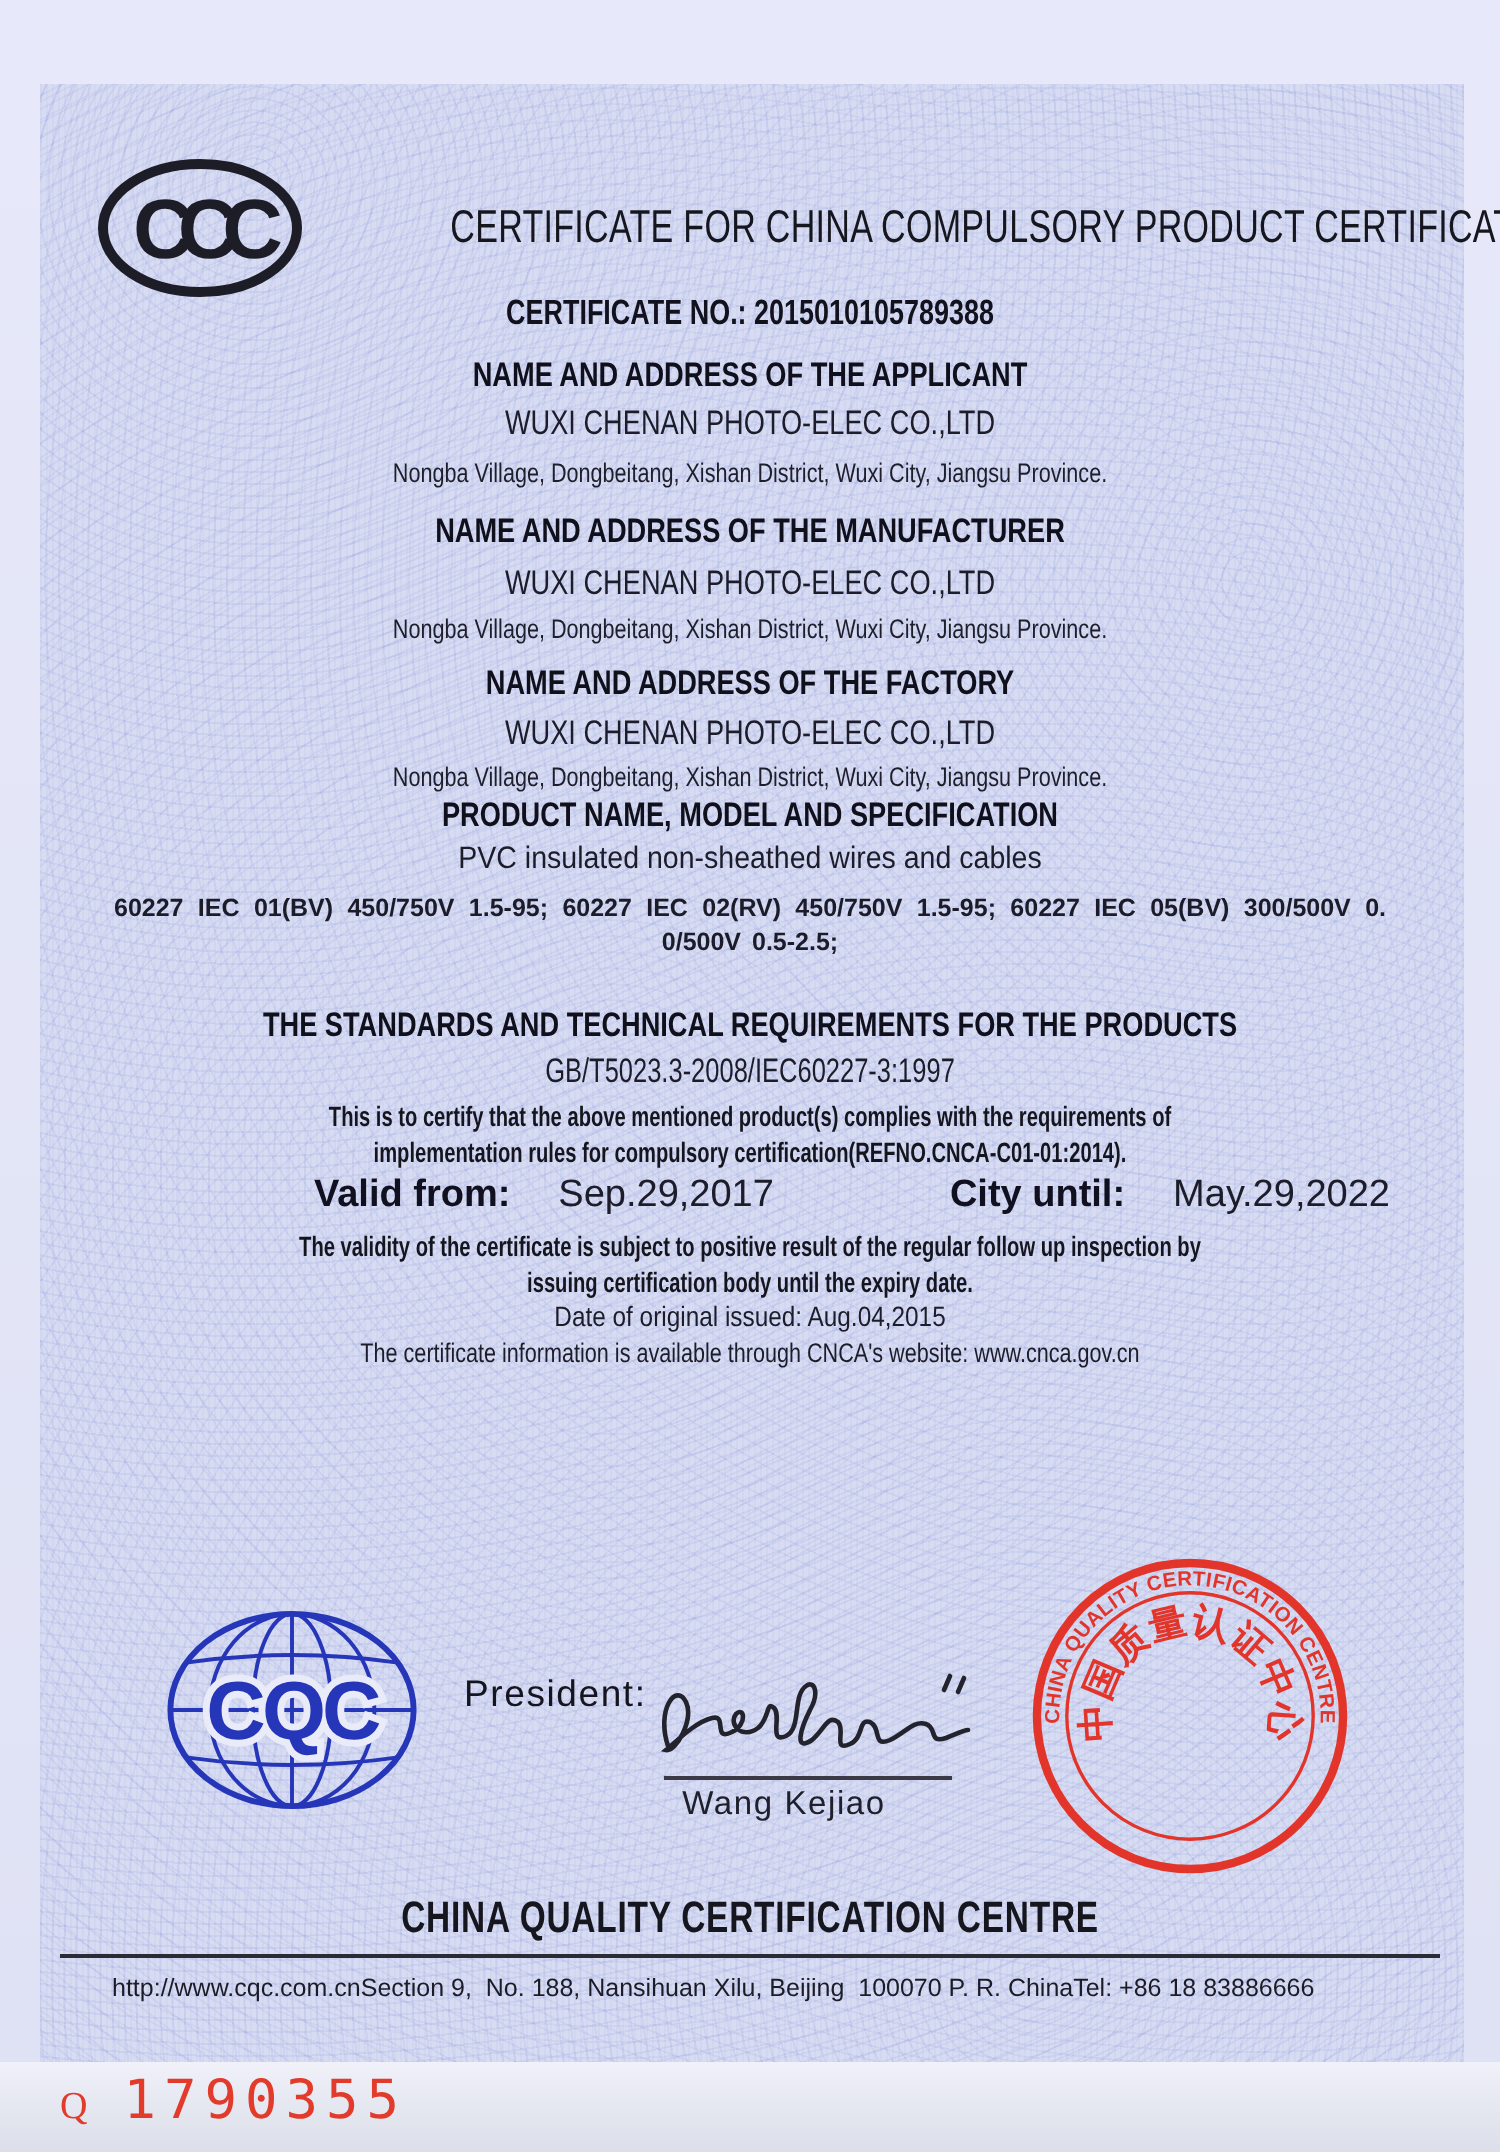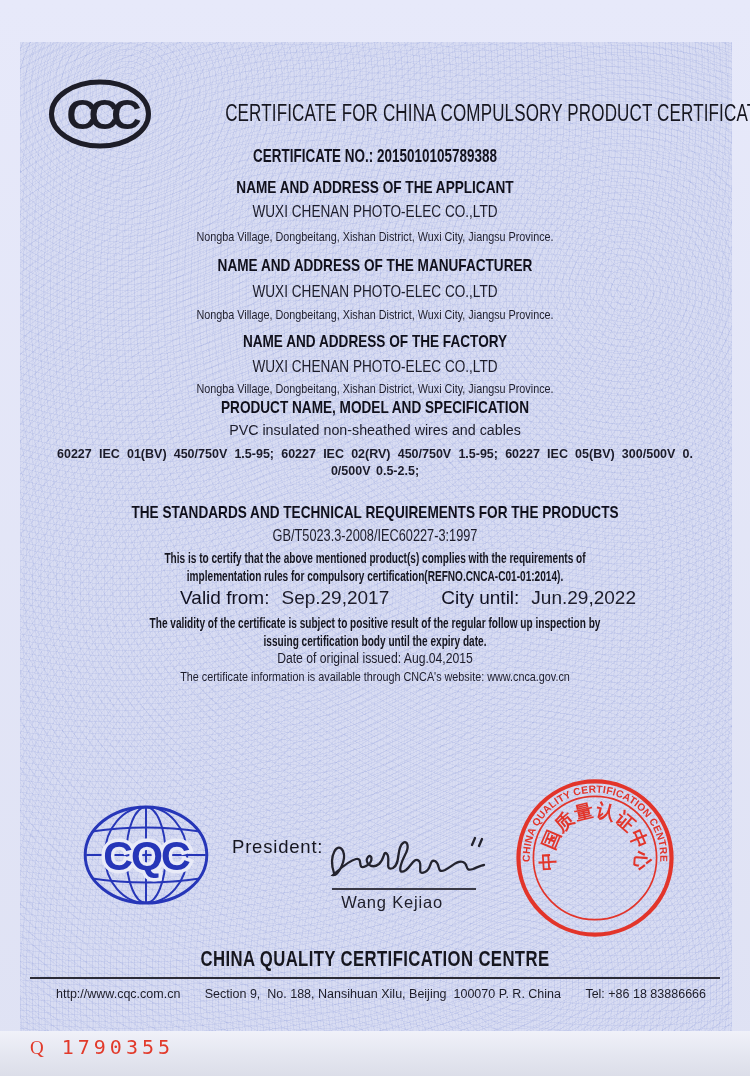--- a/index.html
+++ b/index.html
@@ -23,41 +23,41 @@
   .t-prod{font-size:15.5px;transform:scaleX(0.92);}
   .t-std{font-size:17px;transform:scaleX(0.75);}
   .t-small{font-size:14px;font-weight:700;color:#15151f;transform:scaleX(0.72);line-height:17.5px;}
   .t-date{font-size:14px;transform:scaleX(0.87);}
   .t-cnca{font-size:13.5px;transform:scaleX(0.80);}
   .spec{position:absolute;left:57px;right:57px;top:446px;font-size:12.5px;line-height:16.7px;
         color:#1b1b29;word-spacing:2px;font-weight:bold;}
   .spec-line{text-align:justify;text-align-last:justify;}
   .spec-last{text-align:left;text-align-last:center;}
   .valid-row{top:587px;padding-left:66px;font-size:19px;}
-  .valid-row .lbl{font-weight:normal;color:#101020;}
-  .valid-row .val{margin-left:12px;}
+  .valid-row .lbl{font-weight:bold;color:#101020;margin-left:36px;}
+  .valid-row .val{margin-left:24px;}
   .valid-gap{display:inline-block;width:52px;}
   .ccc-logo{position:absolute;left:48px;top:79px;width:104px;height:70px;}
   .cqc-logo{position:absolute;left:82px;top:804px;width:128px;height:102px;}
   .president{position:absolute;left:232px;top:836px;font-size:18.5px;letter-spacing:0.8px;color:#15151f;}
   .sig-svg{position:absolute;left:326px;top:831px;width:160px;height:60px;}
   .sig-line{position:absolute;left:332px;top:888px;width:144px;height:1.5px;background:#3a3a46;}
   .sig-name{position:absolute;left:310px;top:893px;width:164px;text-align:center;
             font-family:Liberation Sans, sans-serif;font-size:16.5px;letter-spacing:0.8px;color:#20202c;}
   .stamp{position:absolute;left:511px;top:774px;width:168px;height:168px;opacity:0.93;}
   .footer-org{top:946px;font-size:22px;font-weight:bold;letter-spacing:0.5px;color:#16161f;transform:scaleX(0.76);}
   .footer-rule{position:absolute;left:30px;right:30px;top:977px;height:2px;background:#2b2b36;}
   .footer-row{position:absolute;left:56px;right:44px;top:987px;display:flex;
-              justify-content:space-between;align-items:baseline;font-size:12.5px;color:#1c1c28;}
+              justify-content:flex-start;align-items:baseline;font-size:12.5px;color:#1c1c28;}
   .footer-row span{white-space:pre;}
   .bottom-strip{position:absolute;left:0;right:0;top:1031px;height:45px;
                 background:linear-gradient(#f0f1f9,#e4e6f0 55%,#dcdee9);}
   .serial{position:absolute;left:30px;top:4px;display:flex;align-items:baseline;gap:18px;}
   .serial-q{font-family:"Liberation Serif",serif;font-size:19px;color:#e23a2b;}
-  .serial-num{font-family:"DejaVu Sans Mono",monospace;font-size:20px;letter-spacing:4px;color:#e23a2b;}
+  .serial-num{font-family:"DejaVu Sans Mono",monospace;font-size:27px;letter-spacing:4px;color:#e23a2b;}
 </style>
 </head>
 <body>
 
 <div class="page">
   <div class="pattern"></div>
 
   <svg class="ccc-logo" viewBox="0 0 104 70">
     <ellipse cx="52" cy="35" rx="48.5" ry="32" fill="none" stroke="#1d1d28" stroke-width="5"></ellipse>
     <text x="52" y="50" text-anchor="middle" font-size="42" font-weight="bold" letter-spacing="-8" fill="#1d1d28">CCC</text>
@@ -90,21 +90,21 @@
 
   <div class="line t-h" style="top:503px;">THE STANDARDS AND TECHNICAL REQUIREMENTS FOR THE PRODUCTS</div>
   <div class="line t-std" style="top:526px;">GB/T5023.3-2008/IEC60227-3:1997</div>
 
   <div class="line" style="top:550px;">
     <div class="t-small">This is to certify that the above mentioned product(s) complies with the requirements of</div>
     <div class="t-small">implementation rules for compulsory certification(REFNO.CNCA-C01-01:2014).</div>
   </div>
 
   <div class="line valid-row">
-    <span class="lbl">Valid from:</span><span class="val">Sep.29,2017</span><span class="valid-gap"></span><span class="lbl">City until:</span><span class="val">Jun.29,2022</span>
+    <span class="lbl">Valid from:</span><span class="val">Sep.29,2017</span><span class="valid-gap"></span><span class="lbl">City until:</span><span class="val">May.29,2022</span>
   </div>
 
   <div class="line" style="top:615px;">
     <div class="t-small">The validity of the certificate is subject to positive result of the regular follow up inspection by</div>
     <div class="t-small">issuing certification body until the expiry date.</div>
   </div>
 
   <div class="line t-date" style="top:650px;">Date of original issued: Aug.04,2015</div>
   <div class="line t-cnca" style="top:669px;">The certificate information is available through CNCA's website: www.cnca.gov.cn</div>
 

